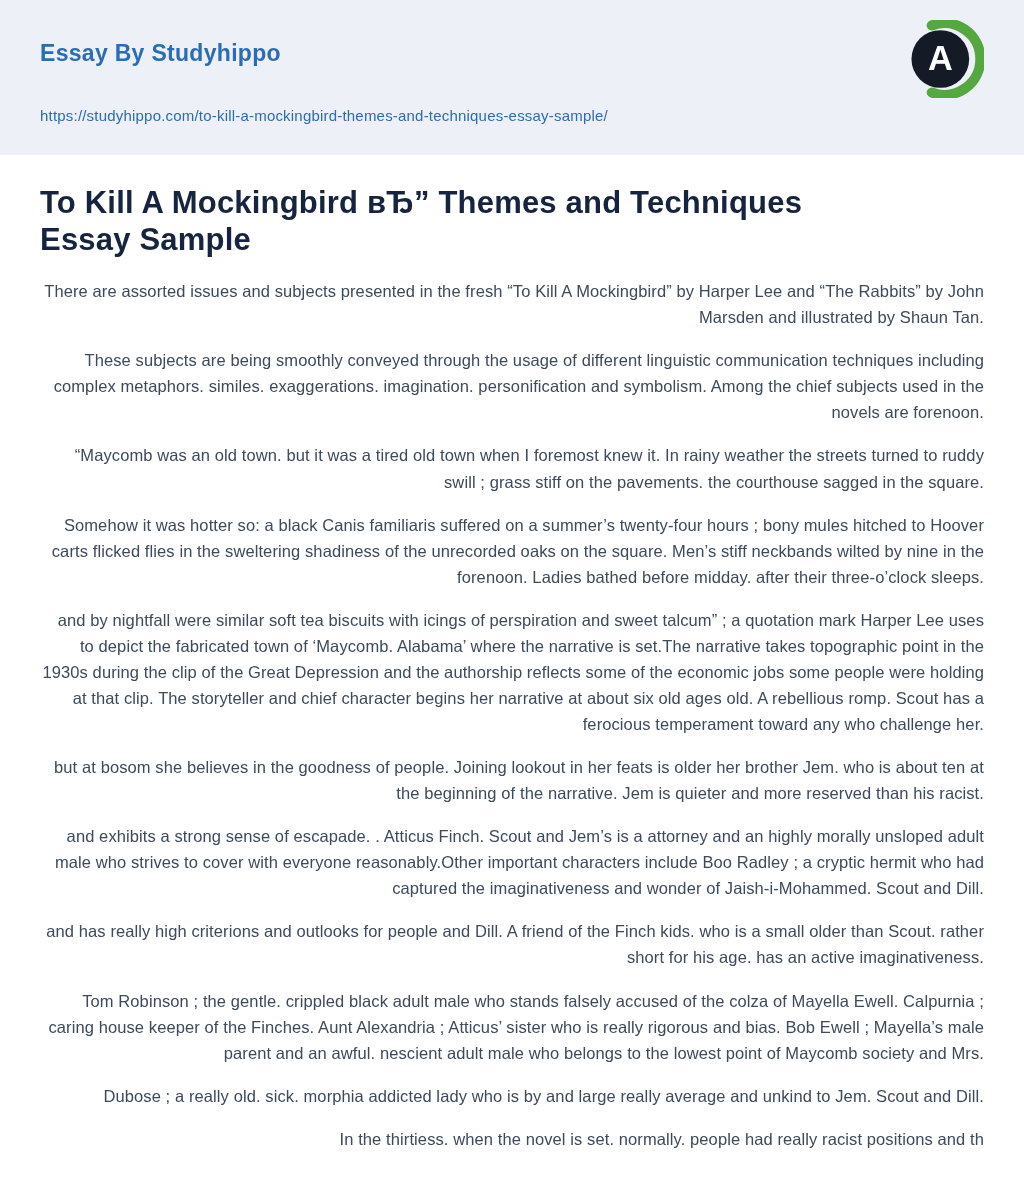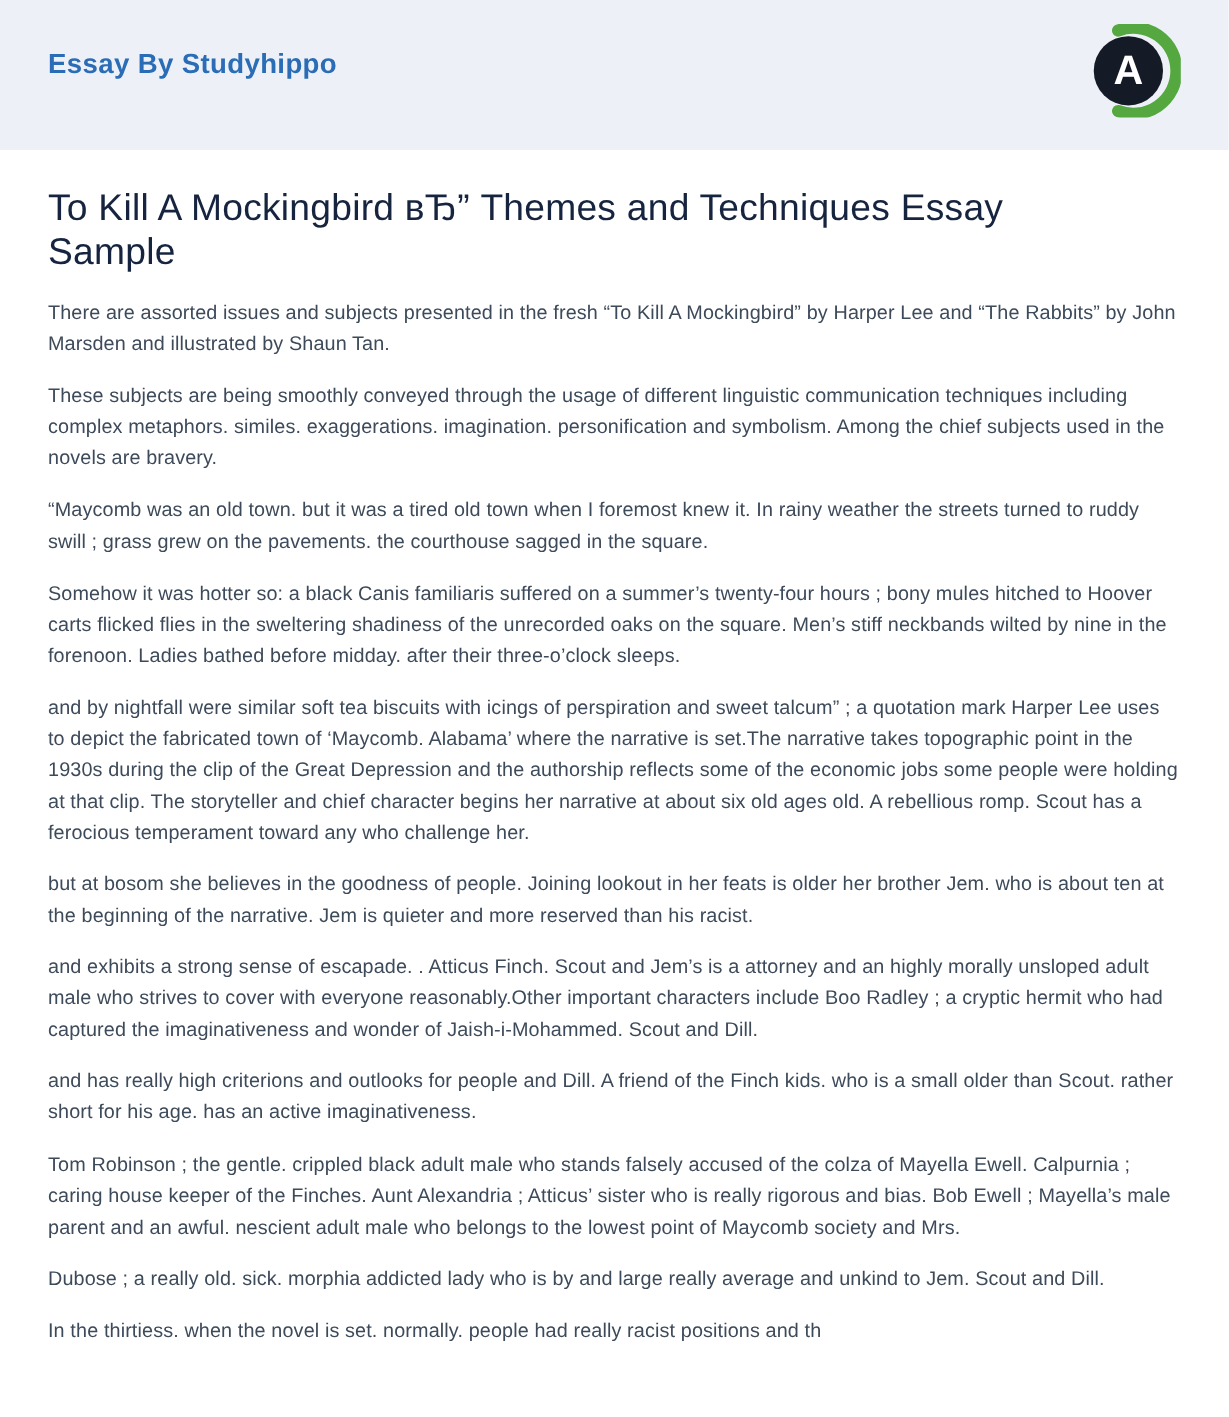--- a/index.html
+++ b/index.html
@@ -38,52 +38,54 @@
     height: 78px;
   }
   .content {
     padding: 24px 40px 60px 40px;
   }
   h1.essay-title {
     margin: 6px 0 20px 0;
     color: #16243f;
     font-size: 31px;
     line-height: 1.18;
-    font-weight: 400;
+    font-weight: 700;
     letter-spacing: 0.2px;
     max-width: 800px;
   }
   p.essay-paragraph {
     margin: 0 0 17px 0;
     color: #3d4a5a;
     font-size: 16.5px;
     line-height: 1.58;
     letter-spacing: 0.1px;
+    text-align: right;
   }
 </style>
 </head>
 <body>
 
 <div class="page-header">
   <div class="site-title">Essay By Studyhippo</div>
   <br>
+  <a class="site-url" href="#">https://studyhippo.com/to-kill-a-mockingbird-themes-and-techniques-essay-sample/</a>
   <div class="logo">
     <svg viewBox="0 0 100 100" width="78" height="78" aria-hidden="true">
       <circle cx="44" cy="50" r="37" fill="#151b26"></circle>
       <text x="44" y="64" font-size="44" font-weight="bold" fill="#ffffff" text-anchor="middle" font-family="Liberation Sans, sans-serif">A</text>
       <path d="M 33 7 A 46 46 0 1 1 33 93" stroke="#54a83f" stroke-width="13" fill="none" stroke-linecap="round"></path>
     </svg>
   </div>
 </div>
 
 <div class="content">
   <h1 class="essay-title">To Kill A Mockingbird вЂ” Themes and Techniques Essay Sample</h1>
   <p class="essay-paragraph">There are assorted issues and subjects presented in the fresh “To Kill A Mockingbird” by Harper Lee and “The Rabbits” by John Marsden and illustrated by Shaun Tan.</p>
-  <p class="essay-paragraph">These subjects are being smoothly conveyed through the usage of different linguistic communication techniques including complex metaphors. similes. exaggerations. imagination. personification and symbolism. Among the chief subjects used in the novels are bravery.</p>
-  <p class="essay-paragraph">“Maycomb was an old town. but it was a tired old town when I foremost knew it. In rainy weather the streets turned to ruddy swill ; grass grew on the pavements. the courthouse sagged in the square.</p>
+  <p class="essay-paragraph">These subjects are being smoothly conveyed through the usage of different linguistic communication techniques including complex metaphors. similes. exaggerations. imagination. personification and symbolism. Among the chief subjects used in the novels are forenoon.</p>
+  <p class="essay-paragraph">“Maycomb was an old town. but it was a tired old town when I foremost knew it. In rainy weather the streets turned to ruddy swill ; grass stiff on the pavements. the courthouse sagged in the square.</p>
   <p class="essay-paragraph">Somehow it was hotter so: a black Canis familiaris suffered on a summer’s twenty-four hours ; bony mules hitched to Hoover carts flicked flies in the sweltering shadiness of the unrecorded oaks on the square. Men’s stiff neckbands wilted by nine in the forenoon. Ladies bathed before midday. after their three-o’clock sleeps.</p>
   <p class="essay-paragraph">and by nightfall were similar soft tea biscuits with icings of perspiration and sweet talcum” ; a quotation mark Harper Lee uses to depict the fabricated town of ‘Maycomb. Alabama’ where the narrative is set.The narrative takes topographic point in the 1930s during the clip of the Great Depression and the authorship reflects some of the economic jobs some people were holding at that clip. The storyteller and chief character begins her narrative at about six old ages old. A rebellious romp. Scout has a ferocious temperament toward any who challenge her.</p>
   <p class="essay-paragraph">but at bosom she believes in the goodness of people. Joining lookout in her feats is older her brother Jem. who is about ten at the beginning of the narrative. Jem is quieter and more reserved than his racist.</p>
   <p class="essay-paragraph">and exhibits a strong sense of escapade. . Atticus Finch. Scout and Jem’s is a attorney and an highly morally unsloped adult male who strives to cover with everyone reasonably.Other important characters include Boo Radley ; a cryptic hermit who had captured the imaginativeness and wonder of Jaish-i-Mohammed. Scout and Dill.</p>
   <p class="essay-paragraph">and has really high criterions and outlooks for people and Dill. A friend of the Finch kids. who is a small older than Scout. rather short for his age. has an active imaginativeness.</p>
   <p class="essay-paragraph">Tom Robinson ; the gentle. crippled black adult male who stands falsely accused of the colza of Mayella Ewell. Calpurnia ; caring house keeper of the Finches. Aunt Alexandria ; Atticus’ sister who is really rigorous and bias. Bob Ewell ; Mayella’s male parent and an awful. nescient adult male who belongs to the lowest point of Maycomb society and Mrs.</p>
   <p class="essay-paragraph">Dubose ; a really old. sick. morphia addicted lady who is by and large really average and unkind to Jem. Scout and Dill.</p>
   <p class="essay-paragraph">In the thirtiess. when the novel is set. normally. people had really racist positions and th</p>
 </div>
 

